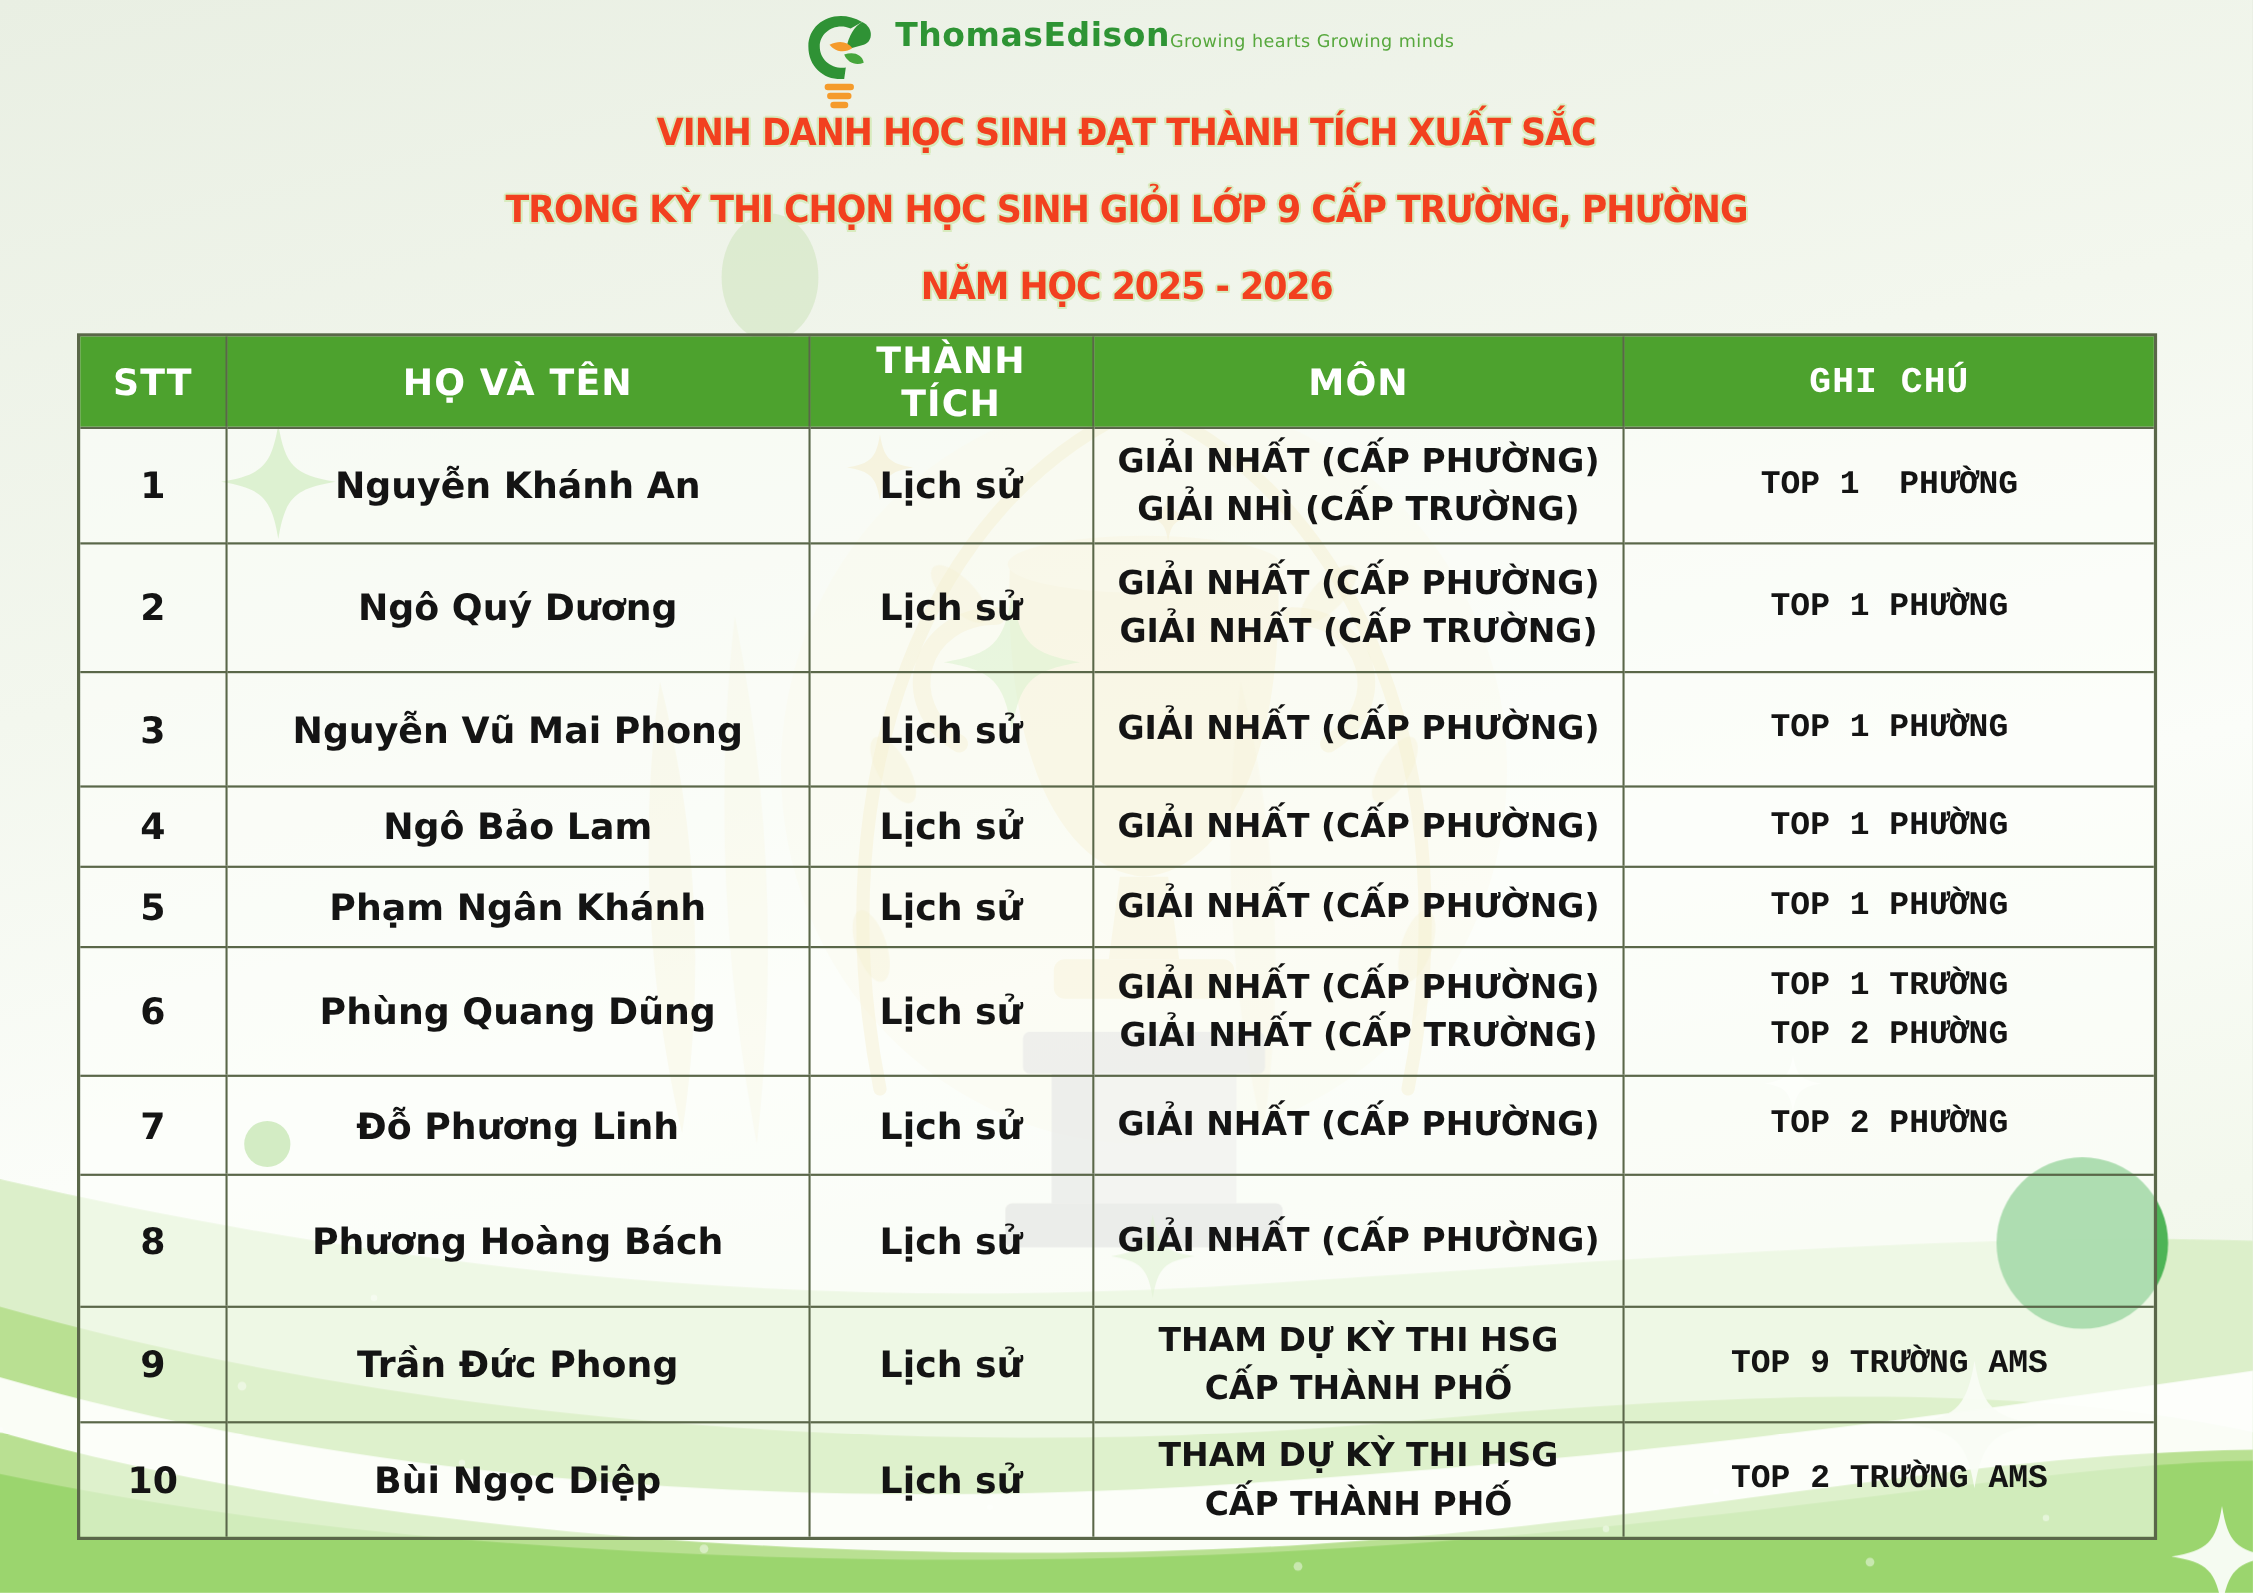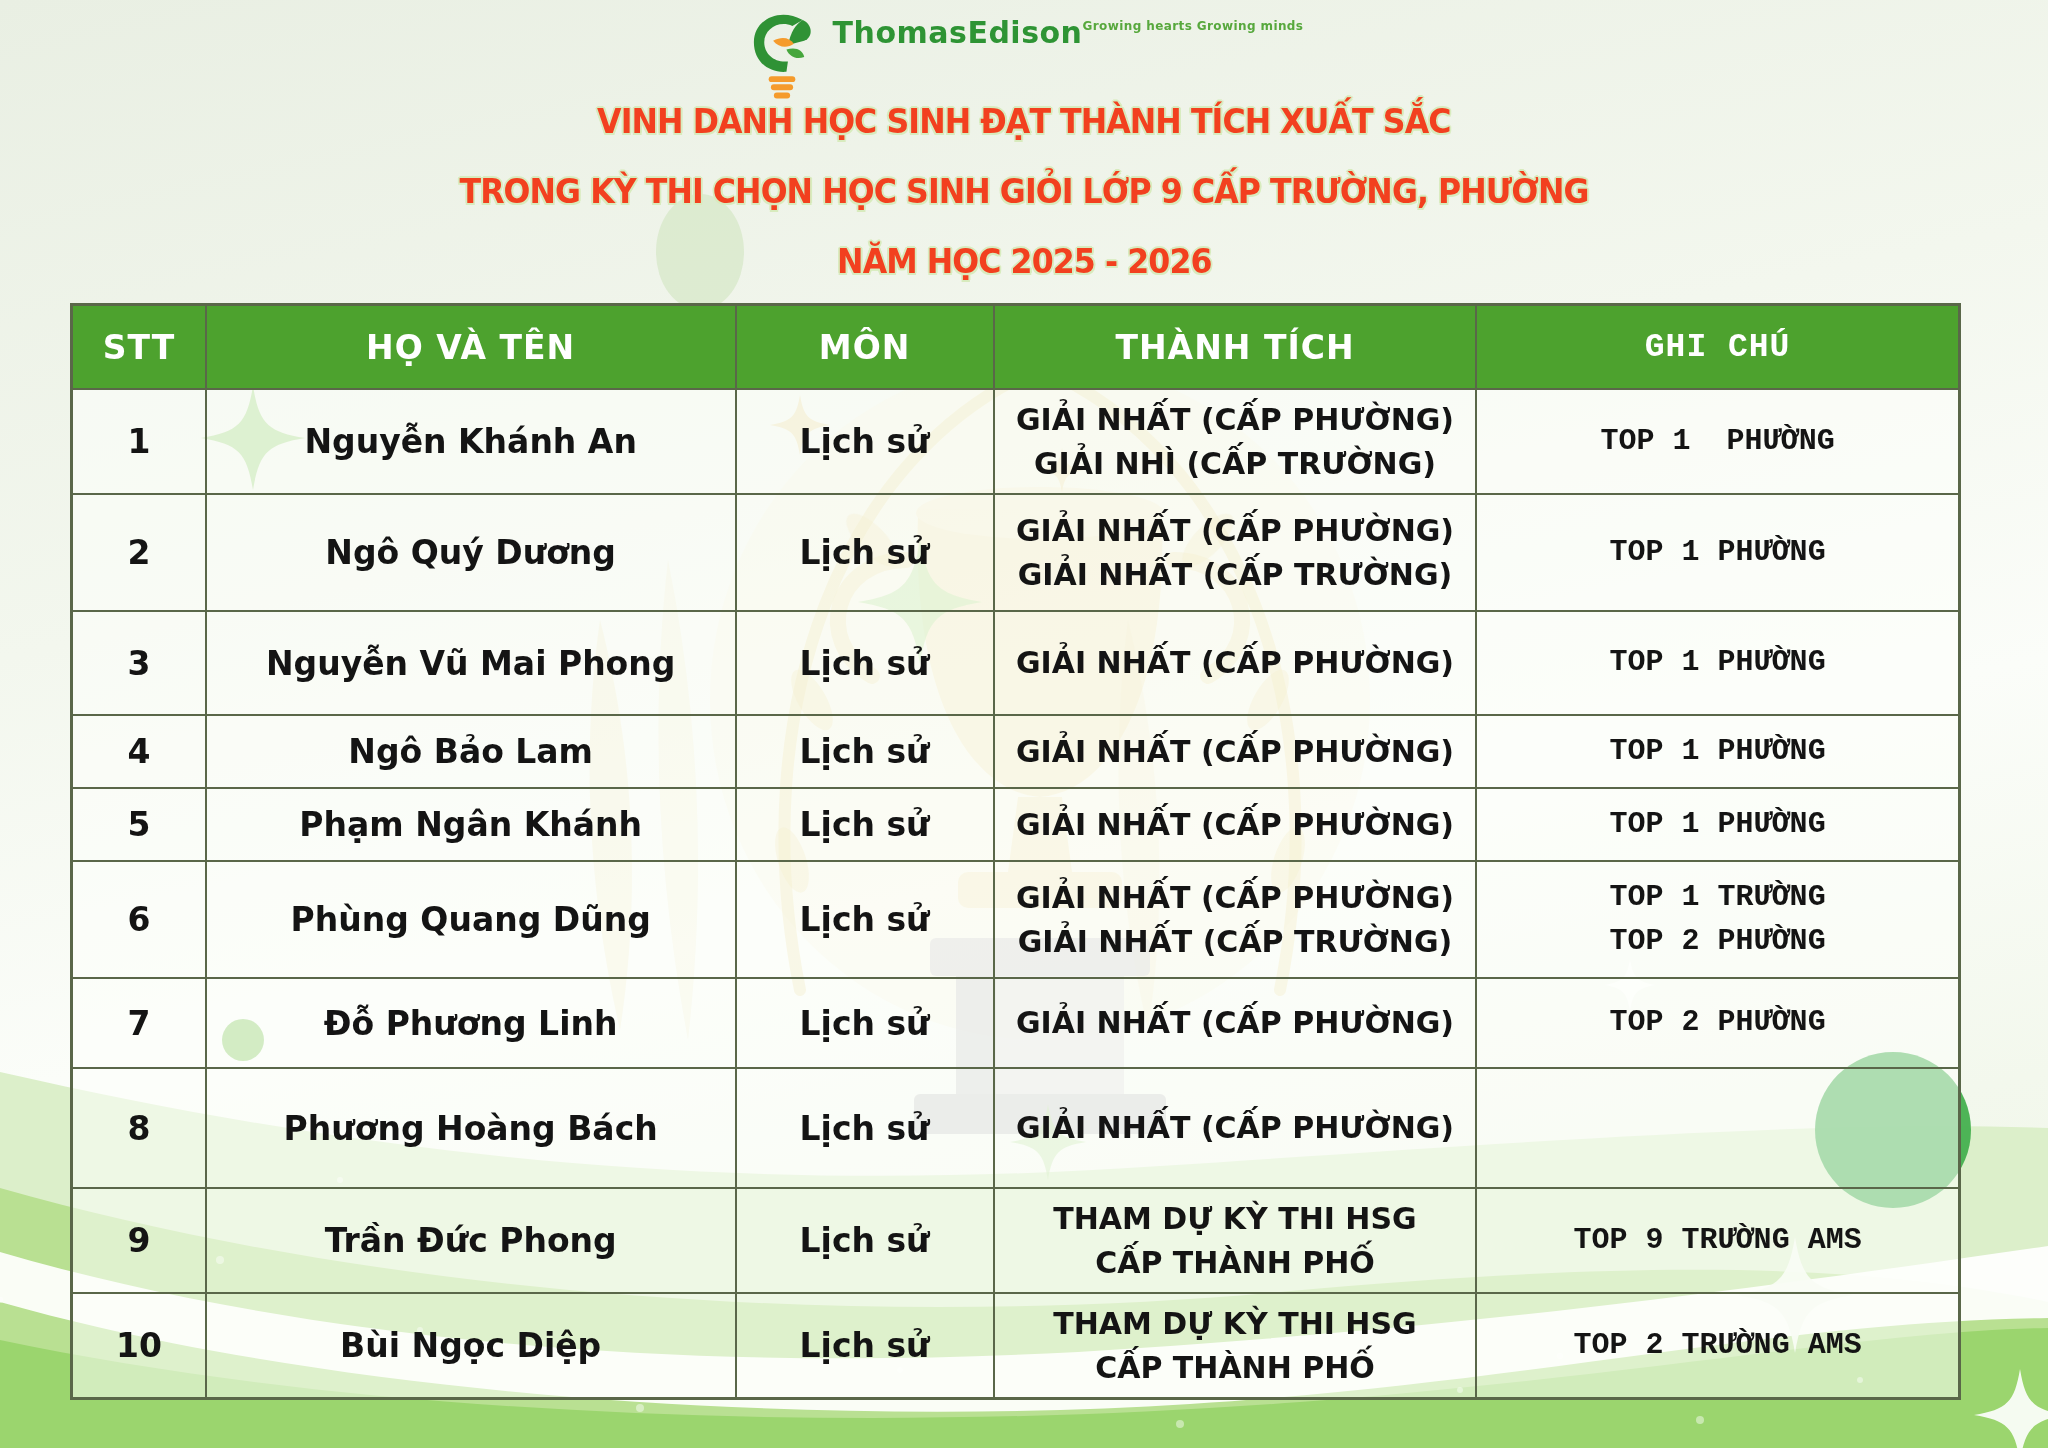--- a/index.html
+++ b/index.html
@@ -7,21 +7,21 @@
     position:relative; width:2048px; height:1448px; overflow:hidden;
     background:linear-gradient(168deg,#e9efe3 0%,#f3f7ee 35%,#fbfdf9 58%,#f3f8ed 80%,#eef5e7 100%);
     font-family:"DejaVu Sans","Liberation Sans",sans-serif; color:#141414;
   }
   .bg{position:absolute;inset:0;z-index:0;}
   
   .brand{position:absolute;top:8px;left:0;right:0;display:flex;justify-content:center;align-items:flex-start;gap:14px;z-index:3;}
   .brand .logo{width:74px;height:92px;flex:0 0 auto;}
   .brand-text{display:flex;flex-direction:row;line-height:1.02;padding-top:10px;}
   .brand-name{font-size:30px;font-weight:700;color:#2E9434;letter-spacing:.5px;}
-  .brand-tagline{font-size:12px;font-weight:700;color:#57A83D;margin-top:2px;letter-spacing:.4px;}
+  .brand-tagline{font-size:16px;font-weight:400;color:#57A83D;margin-top:12px;letter-spacing:.4px;}
   
   .title{position:absolute;top:86px;left:0;right:0;text-align:center;z-index:3;}
   .title-line{
     font-weight:700;color:#F2401F;font-size:34px;line-height:70px;letter-spacing:-1px;white-space:nowrap;
     text-shadow:2px 0 #D8EBBE,-2px 0 #D8EBBE,0 2px #D8EBBE,0 -2px #D8EBBE,
                 1.5px 1.5px #D8EBBE,-1.5px 1.5px #D8EBBE,1.5px -1.5px #D8EBBE,-1.5px -1.5px #D8EBBE;
   }
   .title-line>span{display:inline-block;transform:scaleX(.93);transform-origin:center;}
   
   .table{
@@ -151,24 +151,24 @@
 
   <div class="table">
     <div class="tr thead">
       <div class="td">
           <span class="th-label">STT</span>
         </div>
       <div class="td">
           <span class="th-label">HỌ VÀ TÊN</span>
         </div>
       <div class="td">
+          <span class="th-label">THÀNH TÍCH</span>
+        </div>
+      <div class="td">
           <span class="th-label">MÔN</span>
-        </div>
-      <div class="td">
-          <span class="th-label">THÀNH TÍCH</span>
         </div>
       <div class="td">
           <span class="th-label">GHI CHÚ</span>
         </div>
     </div>
 
     <div class="tr h105">
       <div class="td">
           <span class="cell-text">1</span>
         </div>

